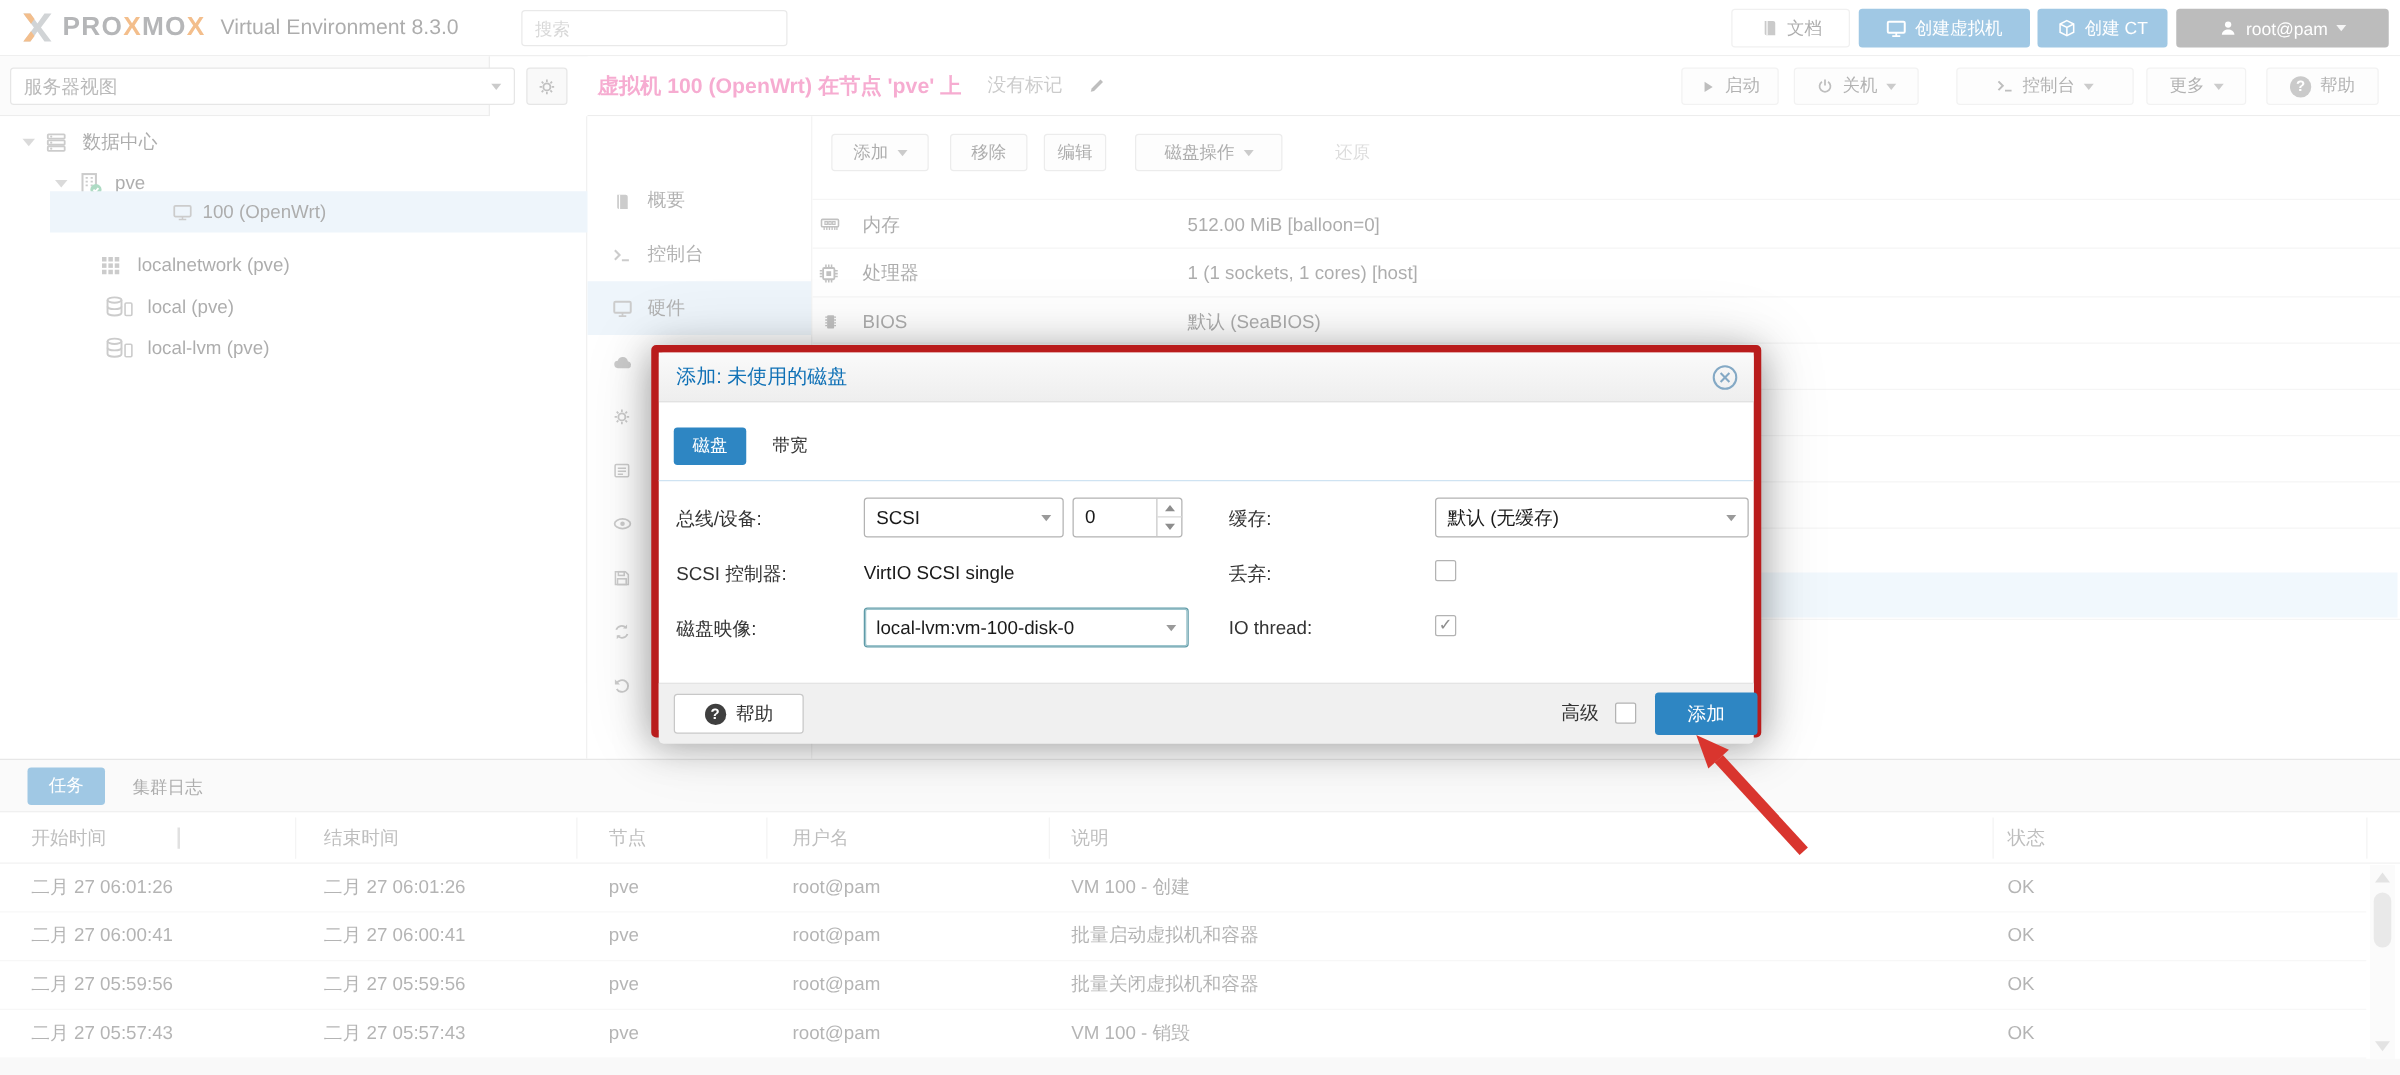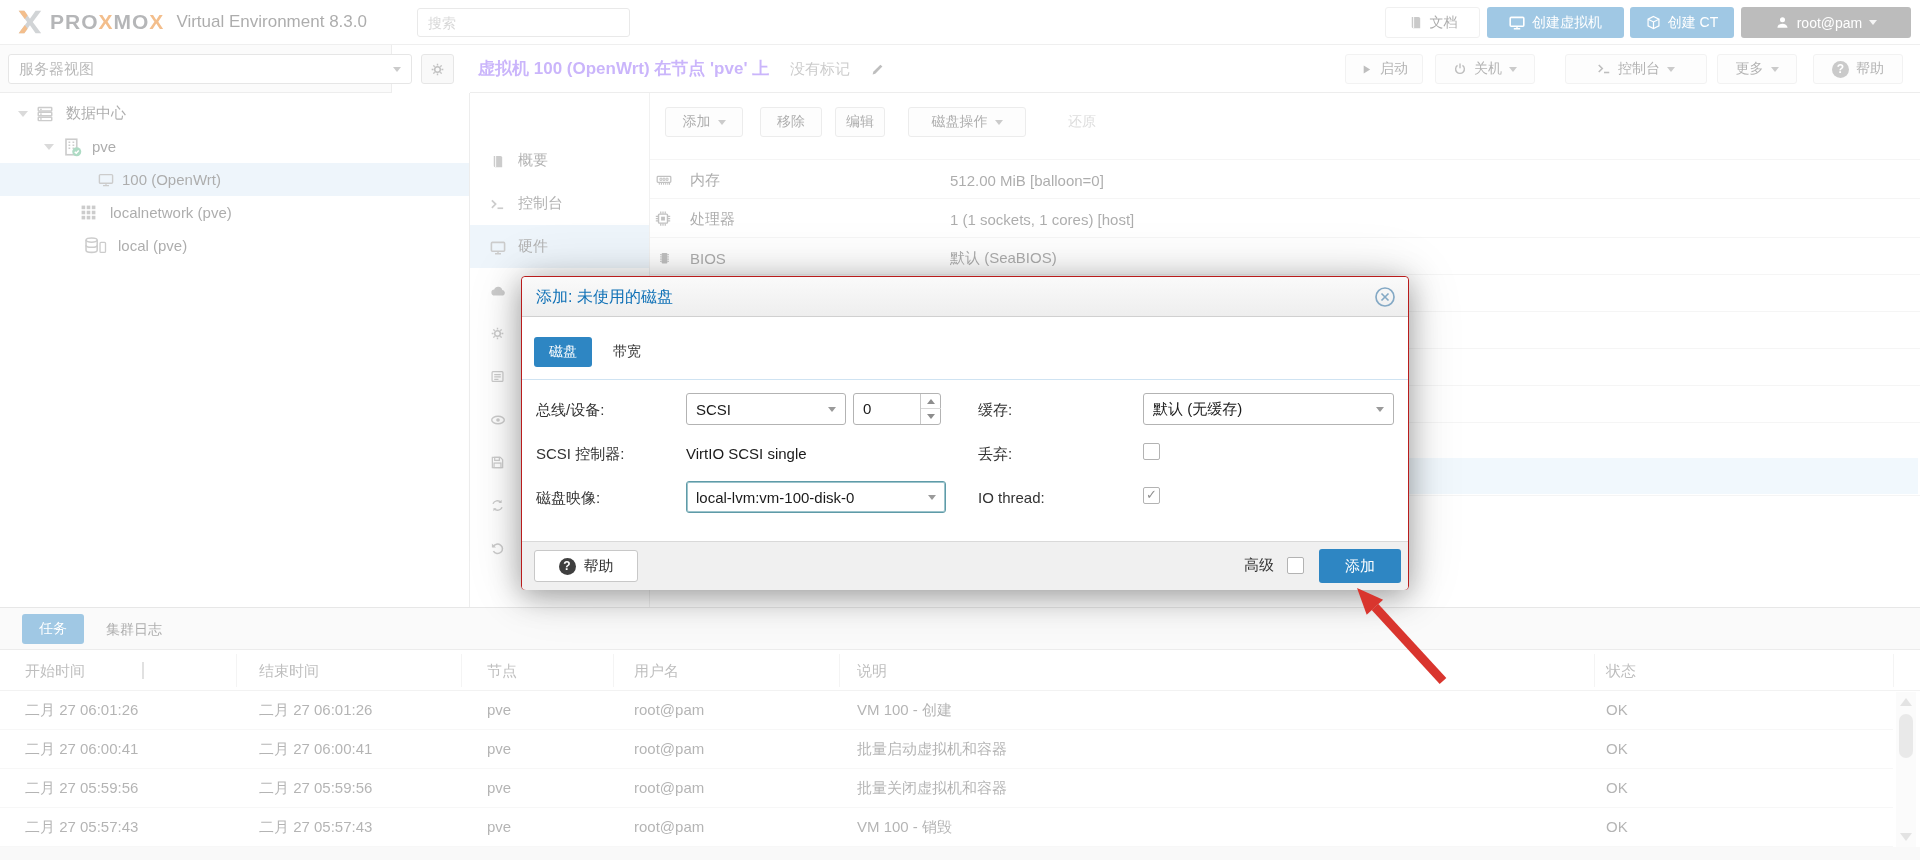--- a/index.html
+++ b/index.html
@@ -21,21 +21,21 @@
   .btn-createct { left:1630px; width:104px; background:#2e86c3; color:#fff; }
   .btn-user { left:1741px; width:170px; background:#6b6b6b; color:#fff; }
   .ic { display:inline-block; vertical-align:middle; }
 
   
   .side-head { position:absolute; left:0; top:45px; width:392px; height:48px; background:#f6f6f6; border-right:1px solid #d8d8d8; border-bottom:1px solid #d8d8d8; }
   .view-combo { position:absolute; left:8px; top:9px; width:404px; height:30px; background:#fff; border:1px solid #c8c8c8; border-radius:3px; display:flex; align-items:center; padding:0 10px; font-size:15px; color:#666; }
   .view-combo .chev { margin-left:auto; }
   .gear-btn { position:absolute; left:421px; top:9px; width:33px; height:30px; background:#f1f1f1; border:1px solid #c8c8c8; border-radius:3px; display:flex; align-items:center; justify-content:center; color:#767676; }
   .vm-head { position:absolute; left:470px; top:45px; width:1450px; height:48px; background:#fff; border-bottom:1px solid #d8d8d8; }
-  .vm-title { position:absolute; left:8px; top:0; line-height:48px; font-size:17px; font-weight:600; color:#8b5cf6; white-space:nowrap; }
+  .vm-title { position:absolute; left:8px; top:0; line-height:48px; font-size:17px; font-weight:600; color:#ec4899; white-space:nowrap; }
   .no-tags { position:absolute; left:320px; top:0; line-height:48px; font-size:15px; color:#8d8d8d; }
   .pencil-wrap { position:absolute; left:400px; top:15px; color:#6f6f6f; }
   .hd-btn { position:absolute; top:9px; height:30px; display:flex; align-items:center; justify-content:center; gap:7px; background:#fbfbfb; border:1px solid #e2e2e2; border-radius:3px; font-size:14px; color:#565656; cursor:pointer; }
   .b-start { left:875px; width:78px; }
   .b-shutdown { left:965px; width:100px; }
   .b-console { left:1095px; width:142px; }
   .b-more { left:1247px; width:80px; }
   .b-help { left:1343px; width:90px; }
   .chev { width:0; height:0; border-left:4px solid transparent; border-right:4px solid transparent; border-top:5px solid #8d8d8d; display:inline-block; }
 
@@ -86,21 +86,21 @@
   .vscroll { position:absolute; left:1896px; top:84px; width:20px; height:155px; background:#f5f5f5; }
   .vs-up, .vs-dn { position:absolute; left:4px; width:0; height:0; border-left:6px solid transparent; border-right:6px solid transparent; }
   .vs-up { top:6px; border-bottom:8px solid #c2c2c2; }
   .vs-dn { bottom:6px; border-top:8px solid #c2c2c2; }
   .vs-thumb { position:absolute; left:3px; top:22px; width:14px; height:44px; background:#cfcfcf; border-radius:7px; }
 
   
   .mask { position:absolute; inset:0; background:rgba(255,255,255,0.55); z-index:40; }
 
   
-  .dialog { position:absolute; left:521px; top:276px; width:888px; height:314px; background:#fff; border:1px solid #b91c1c; border-radius:4px; box-shadow:0 6px 30px rgba(0,0,0,0.35), 0 0 60px rgba(0,0,0,0.12); z-index:50; }
+  .dialog { position:absolute; left:521px; top:276px; width:888px; height:314px; background:#fff; border:6px solid #b91c1c; border-radius:4px; box-shadow:0 6px 30px rgba(0,0,0,0.35), 0 0 60px rgba(0,0,0,0.12); z-index:50; }
   .dlg-head { position:absolute; left:0; top:0; width:100%; height:40px; background:linear-gradient(#fafafa,#eeeeee); border-bottom:1px solid #d0d0d0; border-radius:4px 4px 0 0; }
   .dlg-title { position:absolute; left:14px; top:0; line-height:40px; font-size:16px; color:#1071b6; }
   .dlg-close { position:absolute; right:12px; top:9px; width:22px; height:22px; color:#84a9c5; cursor:pointer; }
   .dlg-tab { position:absolute; top:60px; height:30px; border-radius:3px; display:flex; align-items:center; justify-content:center; font-size:14px; cursor:pointer; }
   .tab-disk { left:12px; width:58px; background:#2e86c3; color:#fff; }
   .tab-bw { left:78px; width:54px; background:#fff; color:#333; }
   .dlg-tabsep { position:absolute; left:0; top:102px; width:100%; height:1px; background:#cfe3f2; }
   .f-label { position:absolute; font-size:15px; color:#333; }
   .lab1 { left:14px; } .lab2 { left:456px; }
   .select { position:absolute; height:32px; background:#fff; border:1px solid #b3b3b3; border-radius:3px; display:flex; align-items:center; padding:0 9px; font-size:15px; color:#1a1a1a; cursor:pointer; }
@@ -254,21 +254,21 @@
     <div class="tree-row tr-abs" style="top:37px;">
       <span class="caret" style="margin-left:44px;"></span>
       <svg class="ic tico" style="margin-left:8px;" width="20" height="20" viewBox="0 0 16 16">
           <rect x="3.2" y="1.8" width="8.6" height="12.4" fill="none" stroke="currentColor" stroke-width="1.3"></rect>
           <path d="M5.2 4.2h1.4M8.4 4.2h1.4M5.2 6.6h1.4M8.4 6.6h1.4M5.2 9h1.4M8.4 9h1.4" stroke="currentColor" stroke-width="1.2"></path>
           <circle cx="11.8" cy="11.8" r="3.6" fill="#4caf7d"></circle>
           <path d="M10.2 11.8l1.2 1.2 2-2.2" stroke="#fff" stroke-width="1.2" fill="none"></path>
         </svg>
       <span style="margin-left:10px;">pve</span>
     </div>
-    <div class="tree-row tr-abs sel" style="top:70px;">
+    <div class="tree-row tr-abs sel" style="top:60px;margin-left:40px;">
       <svg class="ic tico" style="margin-left:98px;" width="16" height="16" viewBox="0 0 16 16">
           <rect x="1.4" y="2.6" width="13.2" height="8.6" rx="1" fill="none" stroke="currentColor" stroke-width="1.4"></rect>
           <path d="M8 11.2v2M5 13.6h6" stroke="currentColor" stroke-width="1.2" fill="none"></path>
         </svg>
       <span style="margin-left:8px;">100 (OpenWrt)</span>
     </div>
     <div class="tree-row tr-abs" style="top:136px;">
       <svg class="ic tico" style="margin-left:84px;" width="24" height="19" viewBox="0 0 20 16">
           <g fill="none" stroke="currentColor" stroke-width="1.3">
             <ellipse cx="6.3" cy="3.4" rx="4.7" ry="1.8"></ellipse>
@@ -287,20 +287,31 @@
             <rect x="11.1" y="1.5" width="3.4" height="3.4"></rect>
             <rect x="1.5" y="6.3" width="3.4" height="3.4"></rect>
             <rect x="6.3" y="6.3" width="3.4" height="3.4"></rect>
             <rect x="11.1" y="6.3" width="3.4" height="3.4"></rect>
             <rect x="1.5" y="11.1" width="3.4" height="3.4"></rect>
             <rect x="6.3" y="11.1" width="3.4" height="3.4"></rect>
             <rect x="11.1" y="11.1" width="3.4" height="3.4"></rect>
           </g>
         </svg>
       <span style="margin-left:13px;">localnetwork (pve)</span>
+    </div>
+    <div class="tree-row tr-abs" style="top:169px;">
+      <svg class="ic tico" style="margin-left:84px;" width="24" height="19" viewBox="0 0 20 16">
+          <g fill="none" stroke="currentColor" stroke-width="1.3">
+            <ellipse cx="6.3" cy="3.4" rx="4.7" ry="1.8"></ellipse>
+            <path d="M1.6 3.4v8.6c0 1 2.1 1.8 4.7 1.8s4.7-.8 4.7-1.8V3.4"></path>
+            <path d="M1.6 7.7c0 1 2.1 1.8 4.7 1.8s4.7-.8 4.7-1.8"></path>
+            <rect x="13.4" y="5.4" width="4.6" height="8.4" rx="0.8" stroke-width="1.1"></rect>
+          </g>
+        </svg>
+      <span style="margin-left:10px;">local-lvm (pve)</span>
     </div>
   </div>
 
   <div class="mainnav">
     <div class="nav-item" style="top:46px;">
       <span class="nico"><svg class="ic" width="15" height="15" viewBox="0 0 16 16">
             <path d="M4 2h7.2c1 0 1.8.8 1.8 1.8V14H5.4C4.6 14 4 13.4 4 12.6z" fill="currentColor"></path>
             <path d="M6 2v12" stroke="#fff" stroke-width="1"></path>
           </svg></span>
       <span class="nlabel">概要</span>

